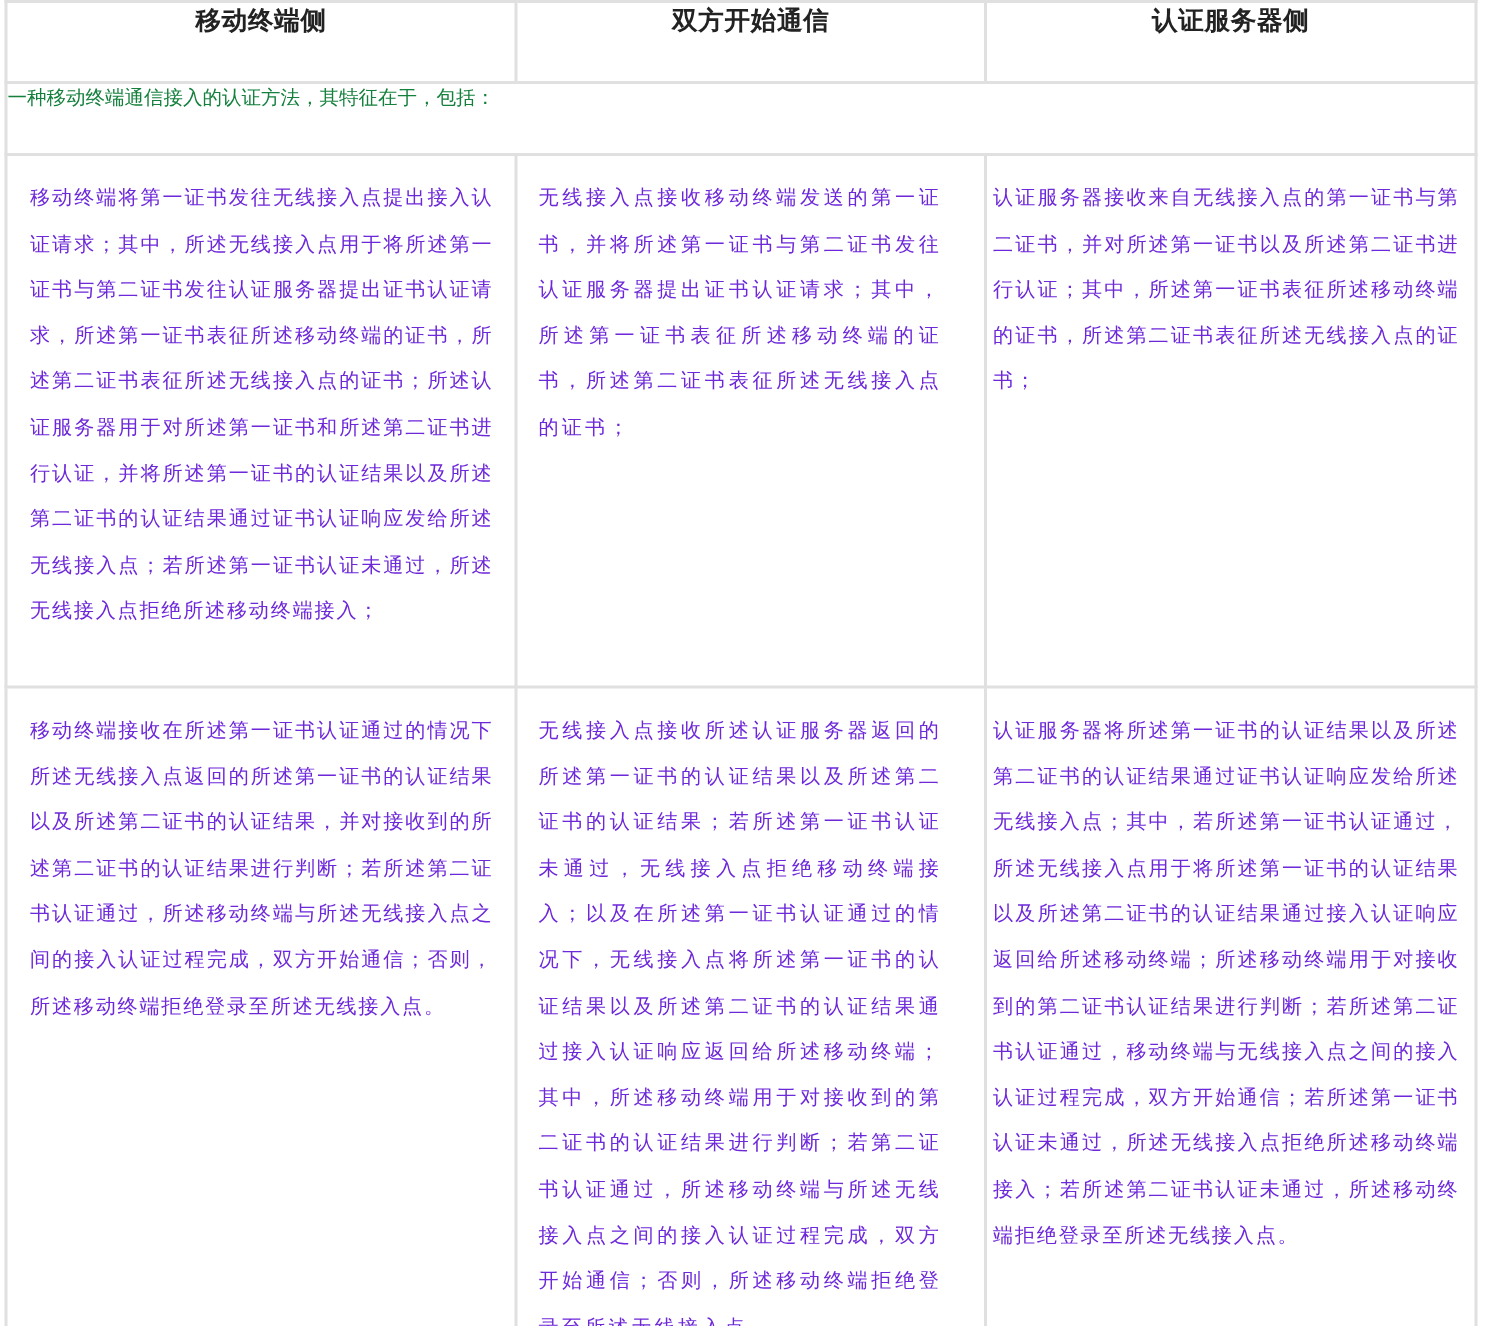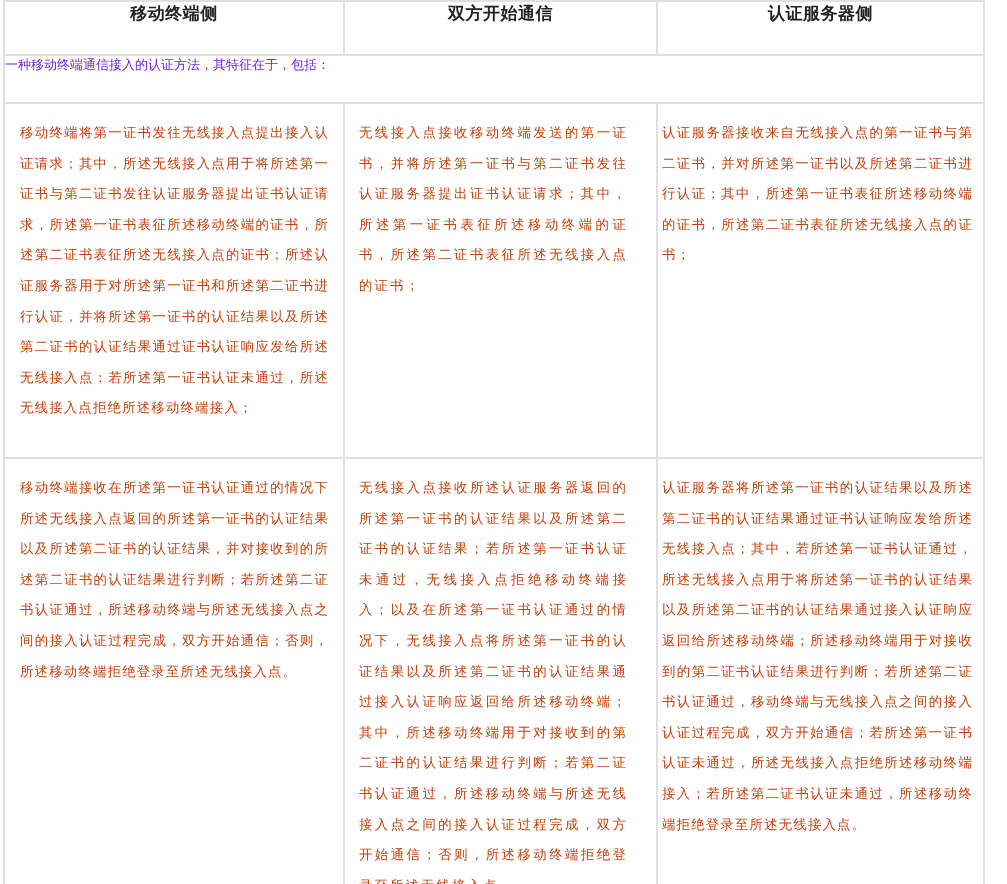--- a/index.html
+++ b/index.html
@@ -36,28 +36,28 @@
       font-weight: bold;
       font-size: 17px;
       color: #222222;
       text-align: center;
       vertical-align: middle;
       letter-spacing: 0.5px;
     }
     td.intro {
       height: 46px;
       font-size: 13px;
-      color: #6d28d9;
+      color: #15803d;
       vertical-align: middle;
       padding-left: 16px;
     }
     td.cell {
       font-size: 13.4px;
       line-height: 30.6px;
-      color: #c2410c;
+      color: #6d28d9;
       letter-spacing: 1.2px;
       text-align: justify;
     }
     td.cell .txt {
       display: block;
       padding: 14px 14px 0 15px;
       word-break: break-all;
     }
     td.cell.mid .txt { padding-left: 14px; padding-right: 28px; letter-spacing: 2.1px; }
     td.cell.right .txt { padding-left: 4px; padding-right: 10px; }

